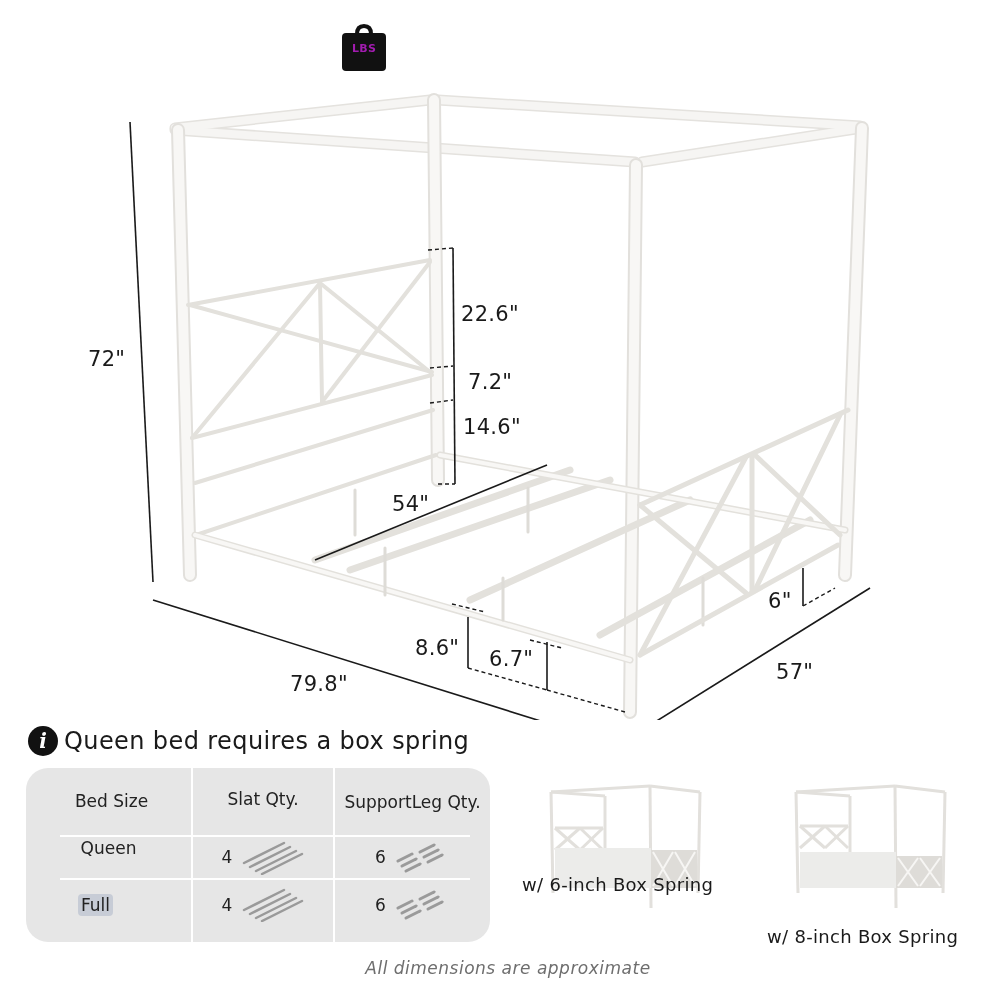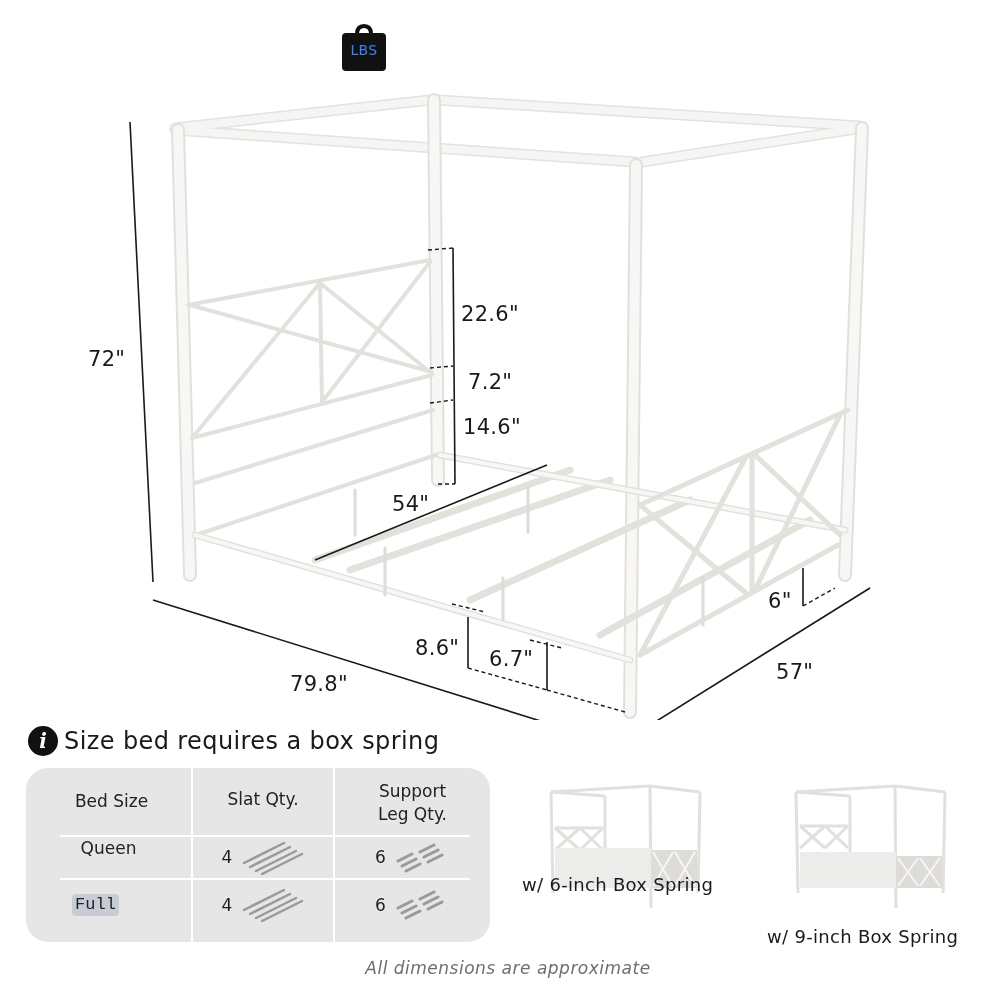--- a/index.html
+++ b/index.html
@@ -2,21 +2,21 @@
 <html><head>
 <meta charset="utf-8">
 <style>
   * { box-sizing: border-box; margin: 0; padding: 0; }
   html, body { width: 1000px; height: 1000px; background: #ffffff; overflow: hidden; }
   body { position: relative; font-family: "DejaVu Sans", sans-serif; color: #1a1a1a; }
 
   .header { position: absolute; left: 339px; top: 22px; height: 50px; display: flex; align-items: center; gap: 12px; }
   .lbs-badge { position: relative; width: 50px; height: 50px; }
   .lbs-badge svg { position: absolute; left: 0; top: 0; }
-  .lbs-badge .lbs-text { position: absolute; left: 0; top: 20px; width: 50px; text-align: center; color: #3b82f6; font-weight: normal; font-size: 14px; letter-spacing: 0.3px; }
+  .lbs-badge .lbs-text { position: absolute; left: 0; top: 20px; width: 50px; text-align: center; color: #a21caf; font-weight: bold; font-size: 11px; letter-spacing: 0.3px; }
   .header-text { font-size: 18px; color: #1f1f1f; letter-spacing: 0.2px; }
 
   .diagram { position: absolute; left: 0; top: 0; width: 1000px; height: 720px; }
   .dim-label { position: absolute; font-size: 21px; color: #1a1a1a; white-space: nowrap; letter-spacing: 0.3px; }
 
   .notice { position: absolute; left: 28px; top: 726px; display: flex; align-items: center; gap: 6px; }
   .info-icon { width: 30px; height: 30px; border-radius: 50%; background: #111; color: #fff; display: flex; align-items: center; justify-content: center; font-family: "DejaVu Serif", serif; font-style: italic; font-weight: bold; font-size: 20px; }
   .notice-text { font-size: 24px; color: #1a1a1a; letter-spacing: 0.4px; }
 
   .spec-table { position: absolute; left: 26px; top: 768px; width: 464px; height: 174px; background: #e6e6e6; border-radius: 22px; }
@@ -146,32 +146,32 @@
 <span class="dim-label" style="left:463px; top:415px;">14.6"</span>
 <span class="dim-label" style="left:392px; top:492px;">54"</span>
 <span class="dim-label" style="left:290px; top:672px;">79.8"</span>
 <span class="dim-label" style="left:415px; top:636px;">8.6"</span>
 <span class="dim-label" style="left:489px; top:647px;">6.7"</span>
 <span class="dim-label" style="left:768px; top:589px;">6"</span>
 <span class="dim-label" style="left:776px; top:660px;">57"</span>
 
 <div class="notice">
   <div class="info-icon">i</div>
-  <span class="notice-text">Size bed requires a box spring</span>
+  <span class="notice-text">Queen bed requires a box spring</span>
 </div>
 
 <div class="spec-table">
   <div class="col-line" style="left:165px; height:174px;"></div>
   <div class="col-line" style="left:307px; height:174px;"></div>
   <div class="row-line" style="top:67px;"></div>
   <div class="row-line" style="top:110px;"></div>
 
   <div class="cell" style="left:3px; top:0; width:165px; height:67px;text-align:right;">Bed Size</div>
   <div class="cell" style="left:167px; top:0; width:140px; height:62px;">Slat Qty.</div>
-  <div class="cell" style="left:309px; top:2px; width:155px; height:65px; flex-direction:column;">
+  <div class="cell" style="left:309px; top:2px; width:155px; height:65px; ">
     <span>Support</span>
     <span>Leg Qty.</span>
   </div>
 
   <div class="cell" style="left:0; top:60px; width:165px; height:41px;">Queen</div>
   <div class="cell" style="left:167px; top:69px; width:140px; height:41px;">
     <span class="num">4</span>
     <svg width="62" height="34" viewBox="0 0 62 34">
         <g stroke="#9a9a9a" stroke-width="2.5" stroke-linecap="round">
           <line x1="2" y1="22" x2="42" y2="2"></line>
@@ -188,21 +188,21 @@
           <line x1="2" y1="20" x2="16" y2="13"></line>
           <line x1="6" y1="25" x2="20" y2="18"></line>
           <line x1="10" y1="30" x2="24" y2="23"></line>
           <line x1="24" y1="11" x2="38" y2="4"></line>
           <line x1="28" y1="16" x2="42" y2="9"></line>
           <line x1="32" y1="21" x2="46" y2="14"></line>
         </g>
       </svg>
   </div>
 
-  <div class="cell" style="left:0; top:112px; width:139px; height:50px;font-family:Liberation Mono, monospace;">
+  <div class="cell" style="left:0; top:112px; width:139px; height:50px;">
     <span class="hl">Full</span>
   </div>
   <div class="cell" style="left:167px; top:112px; width:140px; height:50px;">
     <span class="num">4</span>
     <svg width="62" height="34" viewBox="0 0 62 34">
         <g stroke="#9a9a9a" stroke-width="2.5" stroke-linecap="round">
           <line x1="2" y1="22" x2="42" y2="2"></line>
           <line x1="8" y1="26" x2="48" y2="6"></line>
           <line x1="14" y1="30" x2="54" y2="10"></line>
           <line x1="20" y1="33" x2="60" y2="13"></line>
@@ -267,15 +267,15 @@
   </g>
   <rect x="10" y="74" width="96" height="36" fill="#ececea"></rect>
   <rect x="106" y="78" width="46" height="32" fill="#dedcd8"></rect>
   <g stroke="#f7f6f4" stroke-width="2">
       <line x1="108" y1="80" x2="128" y2="108"></line>
       <line x1="128" y1="80" x2="108" y2="108"></line>
       <line x1="130" y1="80" x2="150" y2="108"></line>
       <line x1="150" y1="80" x2="130" y2="108"></line>
     </g>
 </svg>
-<span class="thumb-caption" style="left:767px; top:926px;">w/ 9-inch Box Spring</span>
+<span class="thumb-caption" style="left:767px; top:926px;">w/ 8-inch Box Spring</span>
 
 <div class="footer-note">All dimensions are approximate</div>
 
 </body></html>

